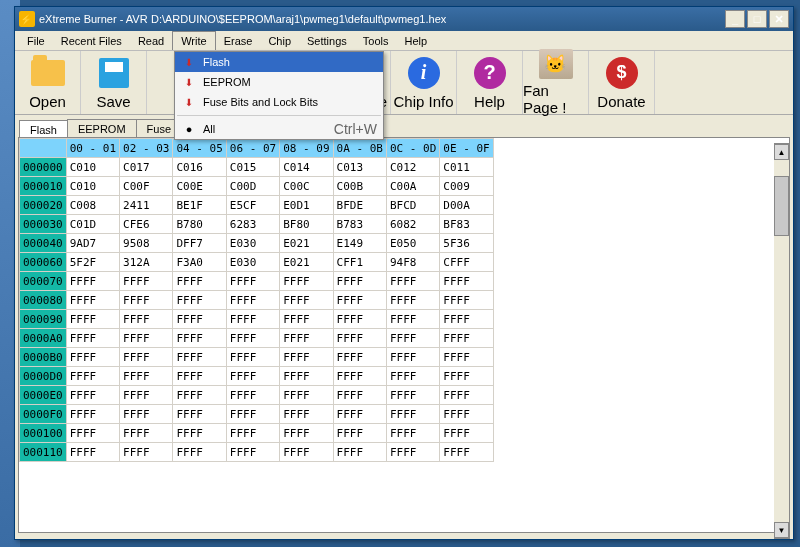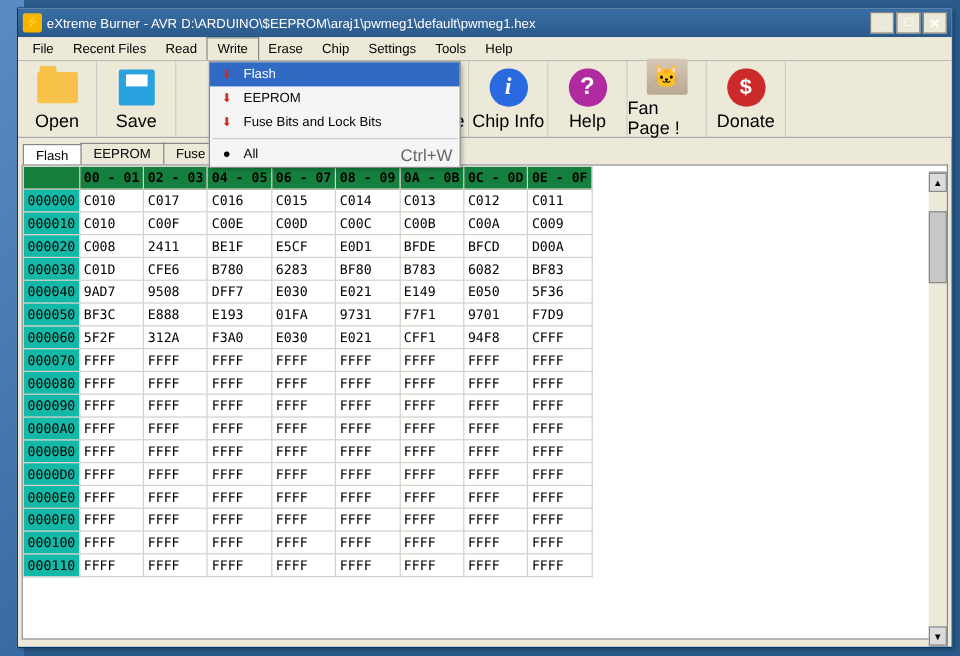--- a/index.html
+++ b/index.html
@@ -24,21 +24,21 @@
   .dropdown-item .di-text{flex:1;margin-left:6px}
   .dropdown-item .di-short{color:#666;font-size:14px}
   .dropdown-item.hl{background:#316ac5;color:#fff}
   .dropdown-sep{height:1px;background:#ccc;margin:3px 2px}
   .tabs{height:22px;display:flex;align-items:flex-end;padding:0 4px}
   .tab{border:1px solid #888;border-bottom:none;background:#ece9d8;padding:3px 10px 2px;margin-right:-1px;cursor:pointer;font-size:11px}
   .tab.active{background:#fff;font-weight:normal;position:relative;top:1px}
   .grid-wrap{background:#fff;height:396px;overflow:auto;border:1px solid #888;margin:0 3px;position:relative}
   .grid{border-collapse:collapse;width:405px}
   .grid td,.grid th{border:1px solid #d4d0c8;padding:1px 3px;font-size:11px;text-align:left;height:19px;white-space:nowrap;font-family:Tahoma,monospace}
-  .grid th{background:#15803d;font-weight:bold}
+  .grid th{background:#7dd3fc;font-weight:normal}
   .grid td.rowhdr{background:#14b8a6}
   .vscroll{position:absolute;right:3px;top:136px;width:16px;height:396px;background:#ece9d8;border:1px solid #888;border-left:none}
   .vscroll .thumb{height:60px;background:#c8c8c8;border:1px solid #888;margin-top:16px}
   .vscroll .arr{height:16px;background:#dcdcdc;border:1px solid #888;display:flex;align-items:center;justify-content:center;font-size:8px}
   
   .ic-folder{width:34px;height:26px;background:#f7c14a;border-radius:2px;position:relative}
   .ic-folder::before{content:'';position:absolute;top:-5px;left:2px;width:14px;height:6px;background:#f7c14a;border-radius:2px 2px 0 0}
   .ic-floppy{width:30px;height:30px;background:#2aa2e0;border-radius:2px;position:relative}
   .ic-floppy::after{content:'';position:absolute;left:6px;top:4px;width:18px;height:10px;background:#fff}
   .ic-x{width:30px;height:30px;display:flex;align-items:center;justify-content:center;color:#cc2a2a;font-size:28px;font-weight:bold}
@@ -216,31 +216,20 @@
             <td>9AD7</td>
             <td>9508</td>
             <td>DFF7</td>
             <td>E030</td>
             <td>E021</td>
             <td>E149</td>
             <td>E050</td>
             <td>5F36</td>
           </tr>
           <tr>
-            <td class="rowhdr">000050</td>
-            <td>BF3C</td>
-            <td>E888</td>
-            <td>E193</td>
-            <td>01FA</td>
-            <td>9731</td>
-            <td>F7F1</td>
-            <td>9701</td>
-            <td>F7D9</td>
-          </tr>
-          <tr>
             <td class="rowhdr">000060</td>
             <td>5F2F</td>
             <td>312A</td>
             <td>F3A0</td>
             <td>E030</td>
             <td>E021</td>
             <td>CFF1</td>
             <td>94F8</td>
             <td>CFFF</td>
           </tr>

